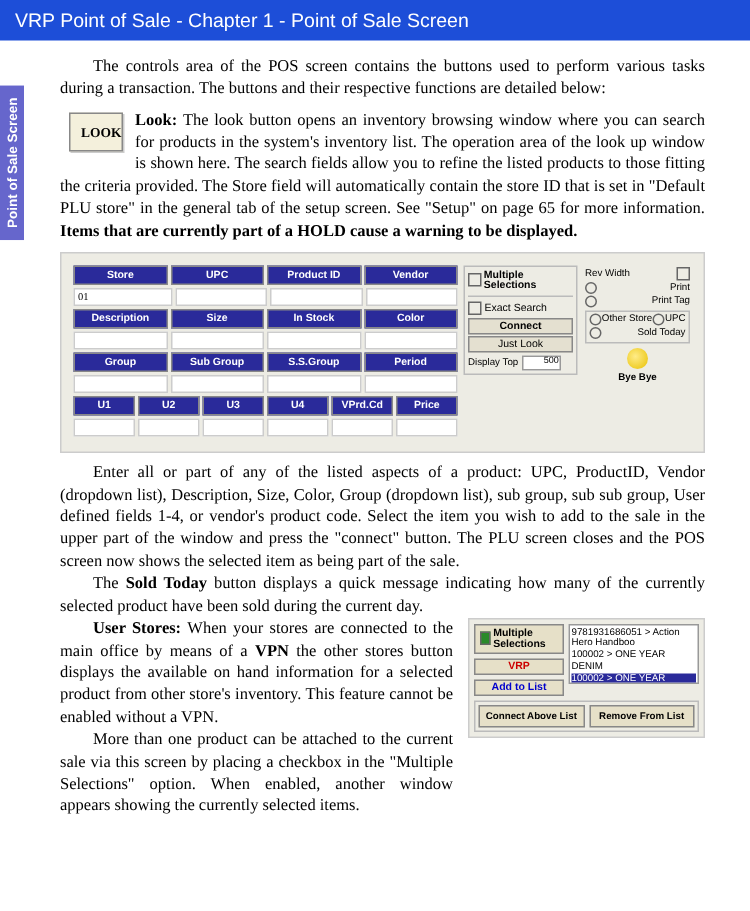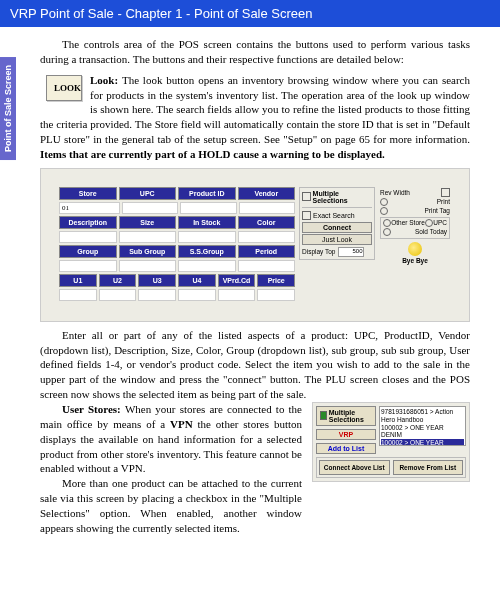--- a/index.html
+++ b/index.html
@@ -65,21 +65,21 @@
     text-align: right;
     line-height: 24px;
     margin: 2px 8px 2px 6px;
     box-shadow: 1px 1px 0 #ccc;
   }
   .bold { font-weight: bold; }
   .screenshot1 {
     border: 1px solid #ccc;
     background: #edece4;
     margin: 6px 0;
-    padding: 18px;
+    padding: 8px;
   }
   .ss1-row { display: flex; gap: 4px; align-items: flex-start; }
   .grid-area { flex: 1; }
   .grid-row { display: flex; gap: 2px; margin-bottom: 2px; }
   .grid-cell-h {
     flex: 1;
     background: #2a2a9a;
     color: #fff;
     font-family: Arial, sans-serif;
     font-size: 7px;
@@ -284,20 +284,21 @@
         </div>
         <div class="bye-area">
           <span class="bye-icon"></span>
           <div style="font-weight:bold;">Bye Bye</div>
         </div>
       </div>
     </div>
   </div>
 
   <div class="body-text">Enter all or part of any of the listed aspects of a product: UPC, ProductID, Vendor (dropdown list), Description, Size, Color, Group (dropdown list), sub group, sub sub group, User defined fields 1-4, or vendor's product code.  Select the item you wish to add to the sale in the upper part of the window and press the "connect" button.  The PLU screen closes and the POS screen now shows the selected item as being part of the sale.</div>
+  <div class="body-text"><span>The </span><span class="bold">Sold Today</span><span> button displays a quick message indicating how many of the currently selected product have been sold during the current day.</span></div>
 
   <div class="two-col">
     <div class="col-text">
       <div class="body-text"><span class="bold">User Stores:  </span><span>When your stores are connected to the main office by means of a </span><span class="bold">VPN</span><span> the other stores button displays the available on hand information for a selected product from other store's inventory.  This feature cannot be enabled without a VPN.</span></div>
 
       <div class="body-text">More than one product can be attached to the current sale via this screen by placing a checkbox in the "Multiple Selections" option.  When enabled, another window appears showing the currently selected items.</div>
 
     </div>
 
     <div class="screenshot2">

